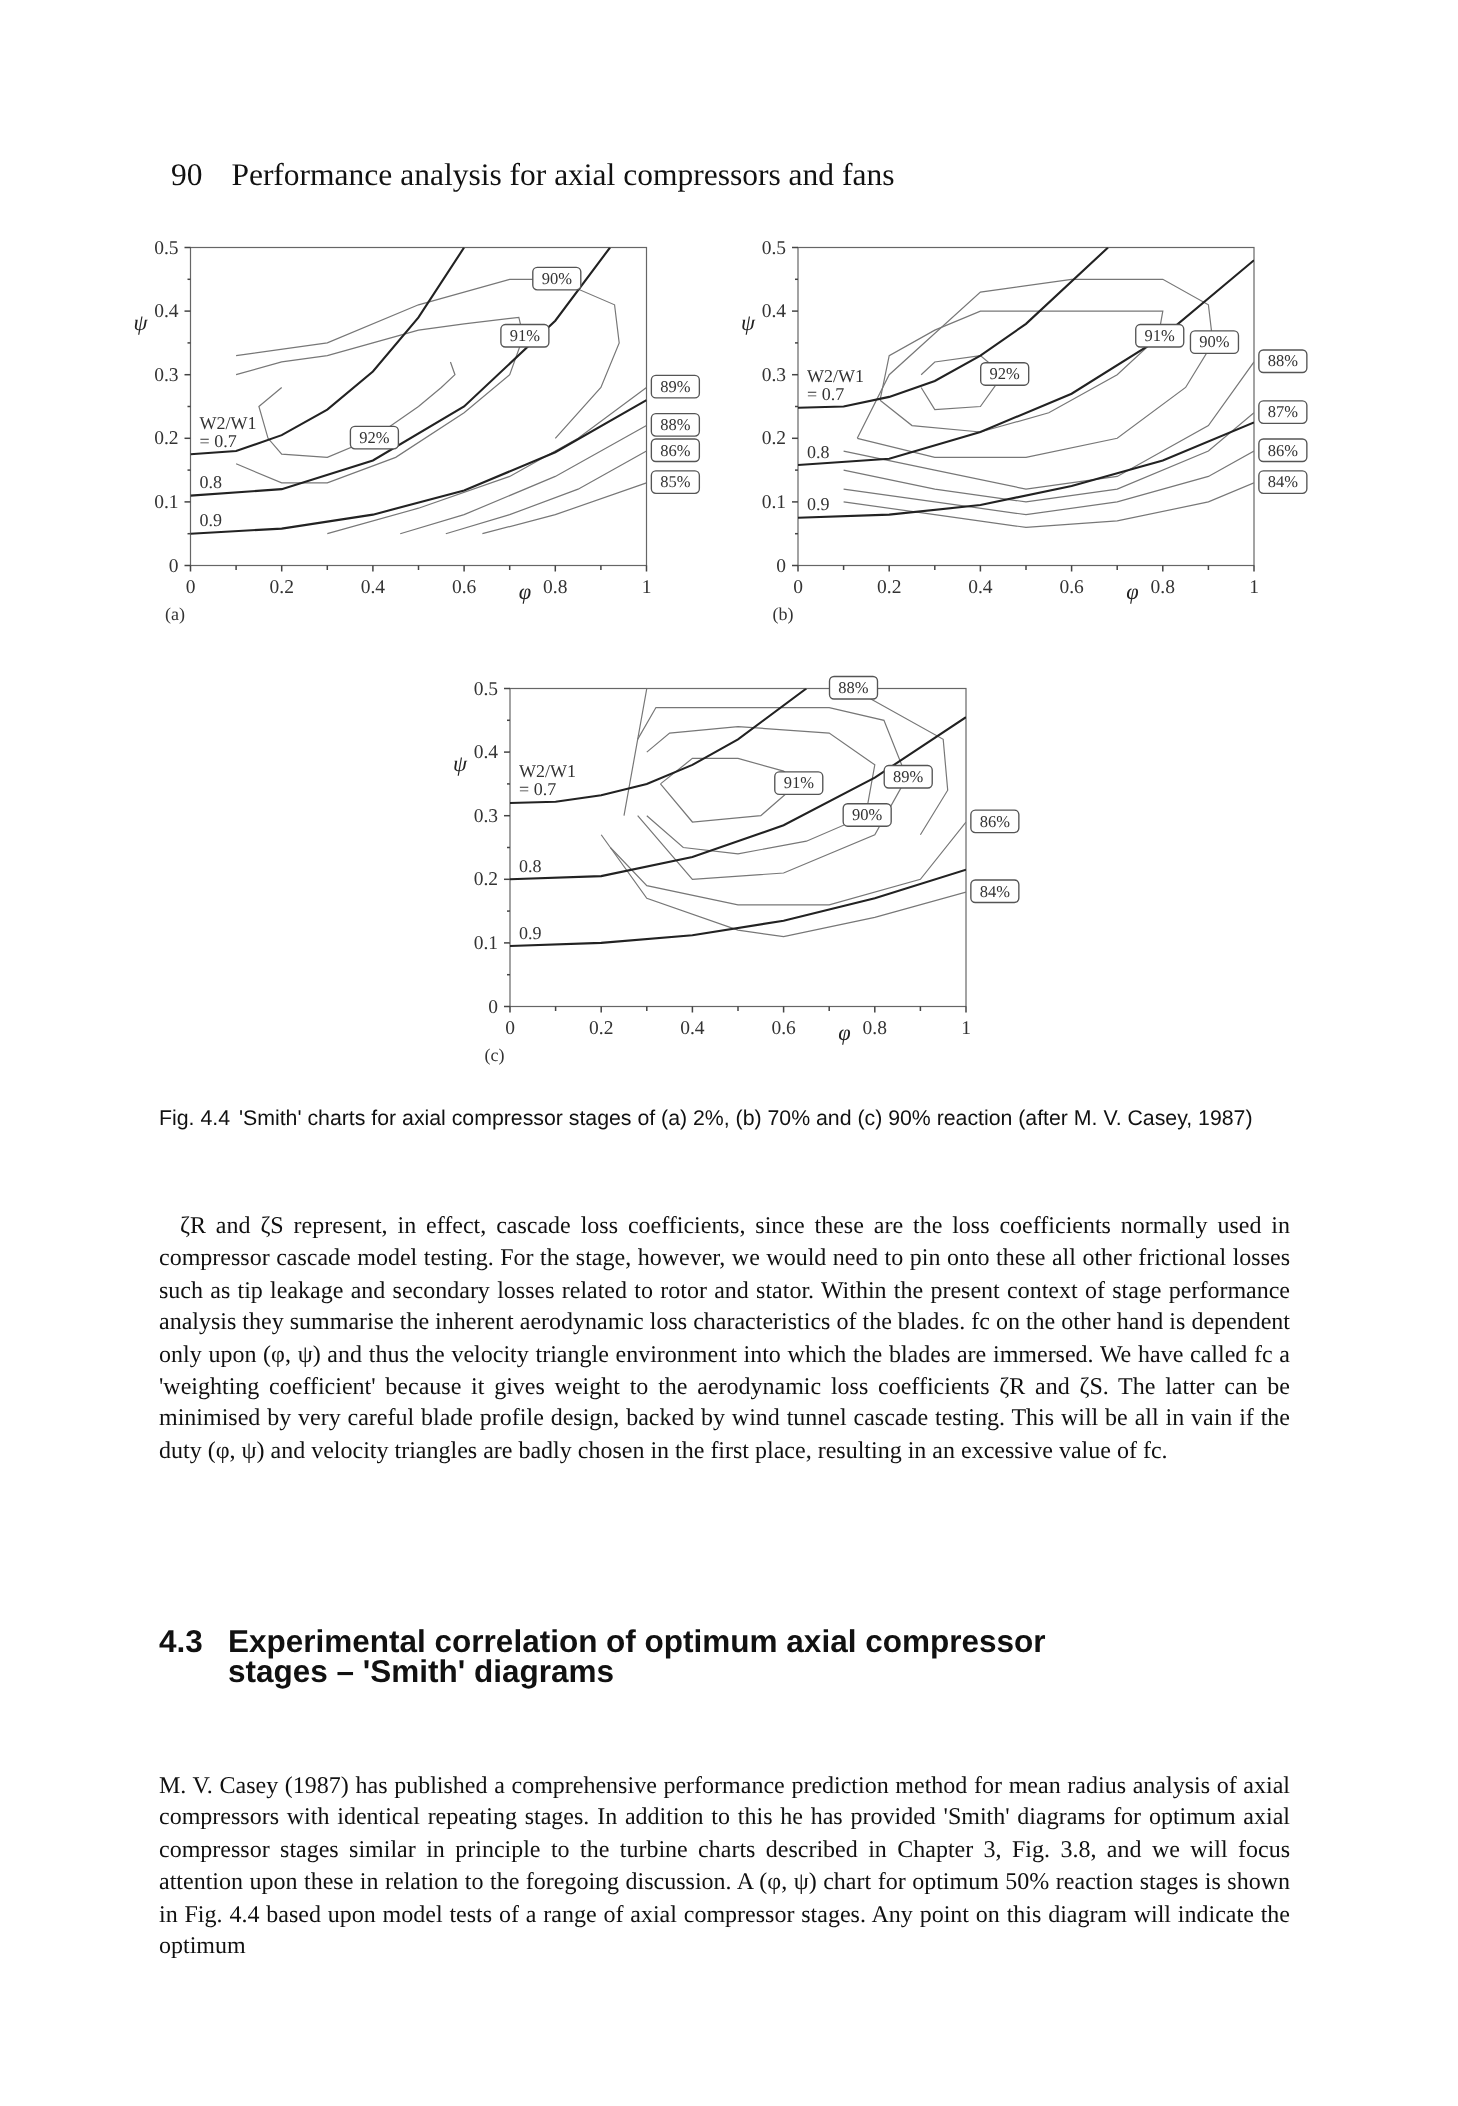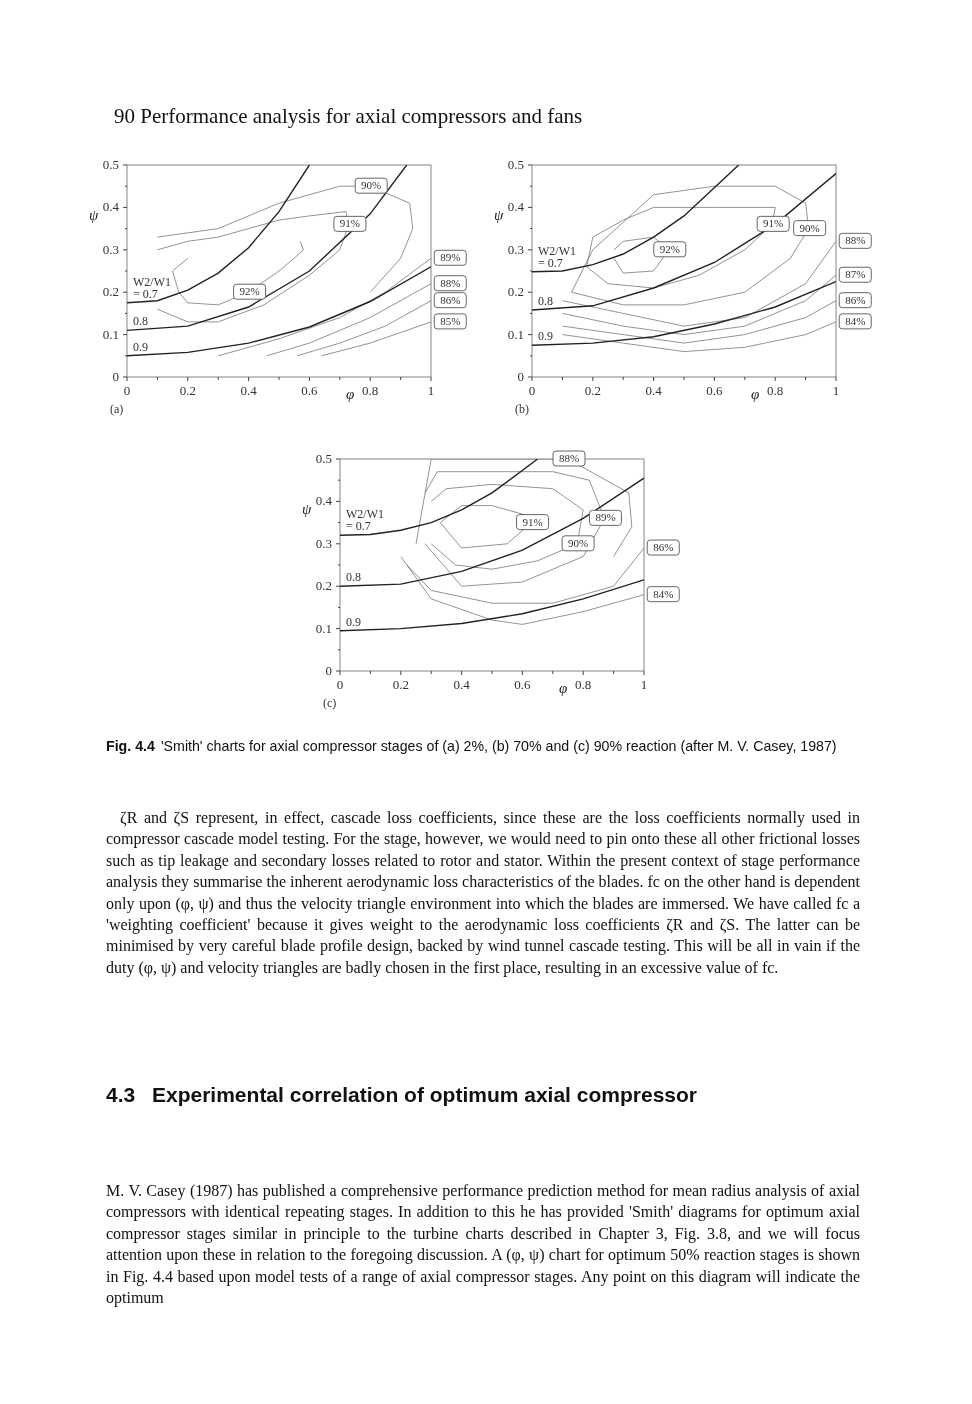--- a/index.html
+++ b/index.html
@@ -1,27 +1,27 @@
 <!DOCTYPE html>
 <html><head>
 <meta charset="utf-8">
 <style>
   html,body{margin:0;padding:0;background:#fff;}
   body{width:972px;height:1404px;position:relative;overflow:hidden;color:#111;font-family:"Liberation Serif","DejaVu Serif",serif;}
   .running-head{position:absolute;left:114px;top:104px;font-size:21px;white-space:nowrap;}
-  .running-head .pno{}
+  .running-head .pno{margin-right:14px;}
   .running-head .title{}
   svg.chart{position:absolute;overflow:visible;}
   .tick{font-family:"Liberation Serif",serif;font-size:13px;fill:#333;}
   .axlab{font-family:"Liberation Serif",serif;font-size:15px;font-style:italic;fill:#222;}
   .plab{font-family:"Liberation Serif",serif;font-size:12px;fill:#333;}
   .effbox{fill:#fff;stroke:#555;stroke-width:0.9;}
   .efftxt{font-family:"Liberation Serif",serif;font-size:11px;fill:#333;}
   .caption{position:absolute;left:106px;top:737px;width:760px;font-family:"Liberation Sans","DejaVu Sans",sans-serif;font-size:14.2px;line-height:18px;}
-  .caption .figno{font-weight:bold;margin-right:6px;}
+  .caption .figno{font-weight:normal;margin-right:6px;}
   .para{position:absolute;left:106px;width:754px;font-size:16px;line-height:21.4px;text-align:justify;}
   .para p{margin:0;}
   .p1{top:807px;text-indent:14px;}
   .p2{top:1180px;}
   .heading{position:absolute;left:106px;top:1085px;width:760px;font-family:"Liberation Sans","DejaVu Sans",sans-serif;font-weight:bold;font-size:21px;line-height:20px;}
   .heading .num{display:inline-block;width:46px;}
   .heading .line2{padding-left:46px;}
 </style>
 </head>
 <body>
@@ -257,17 +257,18 @@
 <div class="caption">
   <span class="figno">Fig. 4.4</span><span>'Smith' charts for axial compressor stages of (a) 2%, (b) 70% and (c) 90% reaction (after M. V. Casey, 1987)</span>
 </div>
 
 <div class="para p1">
   <p>ζR and ζS represent, in effect, cascade loss coefficients, since these are the loss coefficients normally used in compressor cascade model testing. For the stage, however, we would need to pin onto these all other frictional losses such as tip leakage and secondary losses related to rotor and stator. Within the present context of stage performance analysis they summarise the inherent aerodynamic loss characteristics of the blades. fc on the other hand is dependent only upon (φ, ψ) and thus the velocity triangle environment into which the blades are immersed. We have called fc a 'weighting coefficient' because it gives weight to the aerodynamic loss coefficients ζR and ζS. The latter can be minimised by very careful blade profile design, backed by wind tunnel cascade testing. This will be all in vain if the duty (φ, ψ) and velocity triangles are badly chosen in the first place, resulting in an excessive value of fc.</p>
 </div>
 
 <div class="heading">
   <div><span class="num">4.3</span><span>Experimental correlation of optimum axial compressor</span></div>
+  <div class="line2">stages – 'Smith' diagrams</div>
 </div>
 
 <div class="para p2">
   <p>M. V. Casey (1987) has published a comprehensive performance prediction method for mean radius analysis of axial compressors with identical repeating stages. In addition to this he has provided 'Smith' diagrams for optimum axial compressor stages similar in principle to the turbine charts described in Chapter 3, Fig. 3.8, and we will focus attention upon these in relation to the foregoing discussion. A (φ, ψ) chart for optimum 50% reaction stages is shown in Fig. 4.4 based upon model tests of a range of axial compressor stages. Any point on this diagram will indicate the optimum</p>
 </div>
 
 </body></html>

